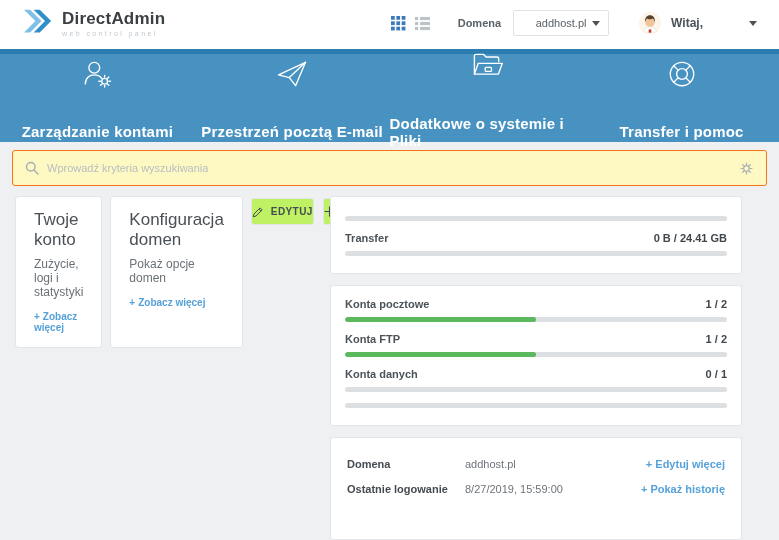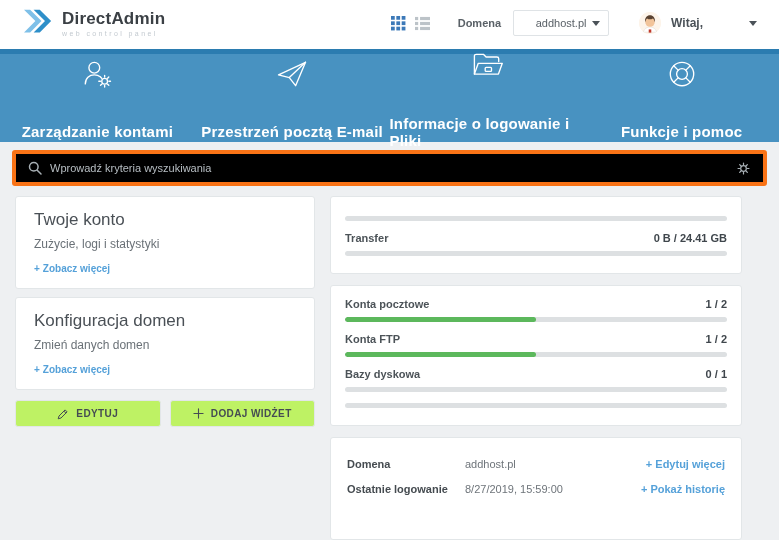--- a/index.html
+++ b/index.html
@@ -26,29 +26,29 @@
   .user-caret { cursor:pointer; }
 
   
   .strip { height:5px; background:#2b7cb0; flex:0 0 auto; }
   .nav { height:88px; background:#4892c1; display:flex; flex:0 0 auto; }
   .nav-item { flex:1 1 0; display:flex; flex-direction:column; align-items:center; justify-content:center; gap:8px; cursor:pointer; }
   .nav-icon { height:36px; display:flex; align-items:flex-end; }
   .nav-label { font-size:15px; font-weight:bold; color:#fff; letter-spacing:.2px;margin-top:23px; }
 
   
-  .searchbar { margin:8px 12px 0 12px; height:36px; background:#000000; border:4px solid #f97316; border-radius:3px;
+  .searchbar { margin:8px 12px 0 12px; height:36px; background:#fef9c3; border:1px solid #f97316; border-radius:3px;
     display:flex; align-items:center; padding:0 12px; flex:0 0 auto; }
   .searchbar input { flex:1; border:none; outline:none; font-size:11px; color:#6a7177; margin-left:8px; font-family:"Liberation Sans",sans-serif; background:transparent; }
   .searchbar input::placeholder { color:#b7bec3; }
   .search-gear { margin-left:auto; cursor:pointer; display:flex; }
 
   
   .main { display:flex; gap:15px; padding:10px 0 0 15px; align-items:flex-start; }
-  .col-left { width:300px; flex:0 0 auto; display:flex; flex-direction:column; gap:8px; }
+  .col-left { width:300px; flex:0 0 auto; display:flex; flex-direction:row; gap:8px; }
   .col-right { width:412px; flex:0 0 auto; display:flex; flex-direction:column; gap:11px; }
   .card { background:#fff; border:1px solid #e2e6e8; border-radius:3px; }
 
   .panel-card { padding:13px 18px 12px 18px; }
   .card-title { font-size:17px; color:#4a5056; font-weight:400; }
   .card-subtitle { font-size:12px; color:#6a7177; margin-top:7px; }
   .see-more { display:inline-block; font-size:10px; font-weight:bold; color:#55a1d9; margin-top:12px; cursor:pointer; text-decoration:none; }
   .see-more .bullet { margin-right:3px; font-weight:bold; }
 
   .btn-row { display:flex; gap:9px; margin-top:2px; }
@@ -158,31 +158,31 @@
       <span class="nav-label">Przestrzeń pocztą E-mail</span>
     </div>
     <div class="nav-item">
       <span class="nav-icon">
         <svg width="38" height="36" viewBox="0 0 40 40" fill="none" stroke="#fff" stroke-width="1.5" stroke-linecap="round" stroke-linejoin="round">
           <path d="M6 29V9c0-1.1.9-2 2-2h8l3 3h12c1.1 0 2 .9 2 2v3"></path>
           <path d="M6 29l4.3-12H37l-4.3 12H6z"></path>
           <rect x="18" y="21.5" width="7" height="4.5" rx="1"></rect>
         </svg>
       </span>
-      <span class="nav-label">Informacje o logowanie i Pliki</span>
+      <span class="nav-label">Dodatkowe o systemie i Pliki</span>
     </div>
     <div class="nav-item">
       <span class="nav-icon">
         <svg width="36" height="36" viewBox="0 0 40 40" fill="none" stroke="#fff" stroke-width="1.5" stroke-linecap="round">
           <circle cx="20" cy="20" r="13"></circle>
           <circle cx="20" cy="20" r="6"></circle>
           <path d="M10.8 10.8l4.9 4.9M24.3 24.3l4.9 4.9M29.2 10.8l-4.9 4.9M15.7 24.3l-4.9 4.9"></path>
         </svg>
       </span>
-      <span class="nav-label">Funkcje i pomoc</span>
+      <span class="nav-label">Transfer i pomoc</span>
     </div>
   </div>
 
   <div class="searchbar">
     <span style="display:flex;">
       <svg width="14" height="14" viewBox="0 0 14 14" fill="none" stroke="#a8b0b5" stroke-width="1.5" stroke-linecap="round">
         <circle cx="5.8" cy="5.8" r="4.3"></circle>
           <path d="M9.2 9.2L13 13"></path>
       </svg>
     </span>
@@ -198,21 +198,21 @@
   <div class="main">
 
     <div class="col-left">
       <div class="card panel-card">
         <div class="card-title">Twoje konto</div>
         <div class="card-subtitle">Zużycie, logi i statystyki</div>
         <a class="see-more"><span class="bullet">+</span><span>Zobacz więcej</span></a>
       </div>
       <div class="card panel-card">
         <div class="card-title">Konfiguracja domen</div>
-        <div class="card-subtitle">Zmień danych domen</div>
+        <div class="card-subtitle">Pokaż opcje domen</div>
         <a class="see-more"><span class="bullet">+</span><span>Zobacz więcej</span></a>
       </div>
       <div class="btn-row">
         <button class="widget-btn">
           <span style="display:flex;">
             <svg width="12" height="12" viewBox="0 0 12 12" fill="none" stroke="#454c52" stroke-width="1" stroke-linejoin="round">
               <path d="M1.2 10.8l.8-2.8 6.1-6.1 2 2-6.1 6.1z"></path>
                 <path d="M6.9 3.1l2 2"></path>
             </svg>
           </span>
@@ -262,21 +262,21 @@
           <div class="meter-head">
             <span>Konta FTP</span>
             <span class="meter-value">1 / 2</span>
           </div>
           <div class="meter-track">
               <div class="meter-fill" style="width: 50%; background: rgb(92, 184, 92);"></div>
             </div>
         </div>
         <div class="meter-row">
           <div class="meter-head">
-            <span>Bazy dyskowa</span>
+            <span>Konta danych</span>
             <span class="meter-value">0 / 1</span>
           </div>
           <div class="meter-track">
               <div class="meter-fill" style="width: 0%; background: rgb(92, 184, 92);"></div>
             </div>
         </div>
         <div class="meter-row">
           <div class="meter-track">
               <div class="meter-fill" style="width: 0%; background: rgb(92, 184, 92);"></div>
             </div>

